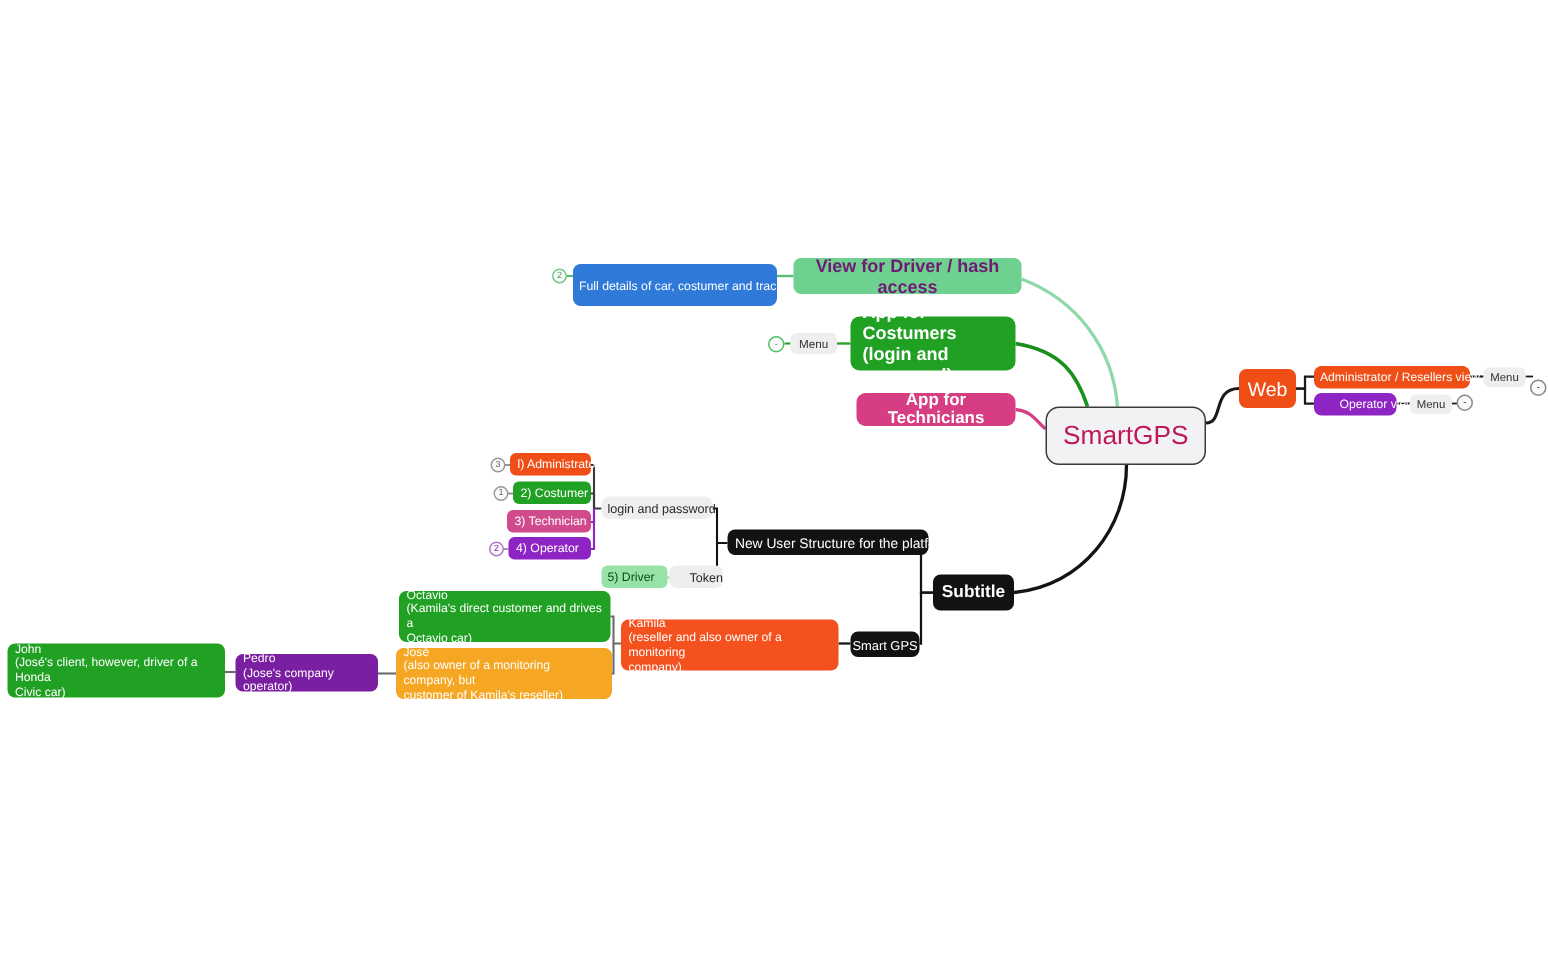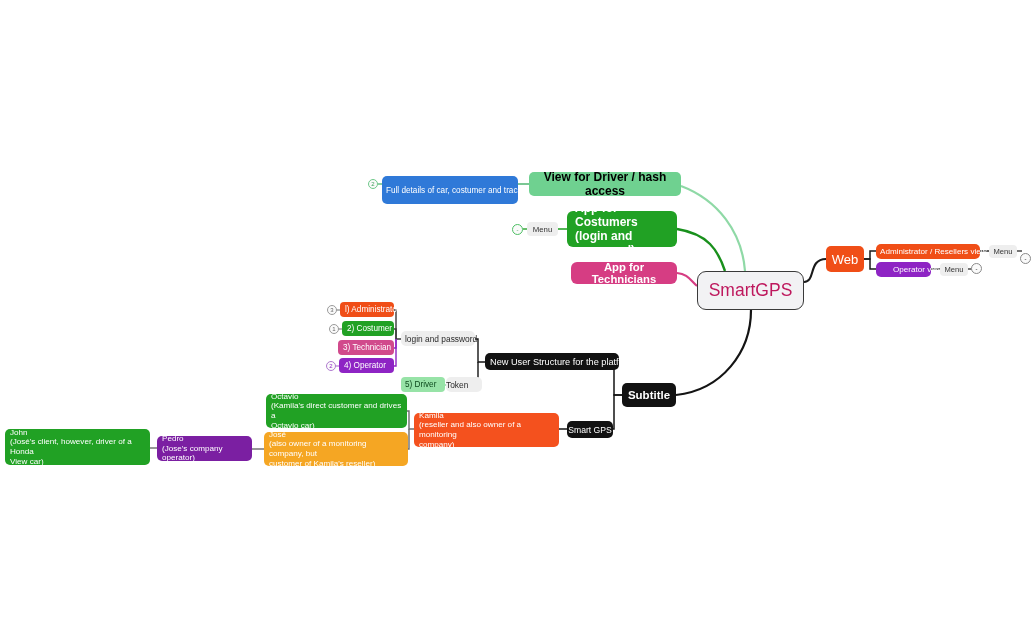--- a/index.html
+++ b/index.html
@@ -29,21 +29,21 @@
   #n-adminview .txt{font-size:8.1px;color:#fff;white-space:nowrap;}
   #n-operatorview{left:876px;top:262px;width:55px;height:15px;background:#8e24c4;padding:0 17px;}
   #n-operatorview .txt{font-size:8.1px;color:#fff;white-space:nowrap;}
   .menu{background:#eeeeee;color:#333;border-radius:4px;}
   #n-menu1{left:989px;top:245px;width:28px;height:13px;justify-content:center;}
   #n-menu1 .txt{font-size:7.6px;text-align:center;color:#333;}
   #n-menu2{left:940px;top:263px;width:28px;height:13px;justify-content:center;}
   #n-menu2 .txt{font-size:7.6px;text-align:center;color:#333;}
   
   #n-viewdriver{left:529px;top:172px;width:152px;height:24px;background:#6fd190;justify-content:center;}
-  #n-viewdriver .txt{font-size:12px;color:#000000;text-align:center;font-weight:bold;}
+  #n-viewdriver .txt{font-size:12px;color:#701a75;text-align:center;font-weight:bold;}
   #n-fulldetails{left:382px;top:176px;width:136px;height:28px;background:#2f79d8;padding:0 4px;}
   #n-fulldetails .txt{font-size:8.2px;color:#fff;white-space:nowrap;}
   #n-appcost{left:567px;top:211px;width:110px;height:36px;background:#21a124;
       padding:0 8px;border-radius:6px;}
   #n-appcost .txt{font-size:12px;color:#fff;line-height:14px;font-weight:bold;}
   #n-menu-cost{left:527px;top:222px;width:31px;height:14px;justify-content:center;}
   #n-menu-cost .txt{font-size:7.8px;text-align:center;color:#333;}
   #n-apptech{left:571px;top:262px;width:106px;height:22px;background:#d63d83;justify-content:center;border-radius:6px;}
   #n-apptech .txt{font-size:11.3px;color:#fff;text-align:center;font-weight:bold;}
   
@@ -52,21 +52,21 @@
   #n-costumer{left:342px;top:321px;width:52px;height:15px;background:#21a124;}
   #n-technician{left:338px;top:340px;width:56px;height:15px;background:#d14a8c;}
   #n-operator{left:339px;top:358px;width:55px;height:15px;background:#8e24c4;}
   #n-admin .txt,#n-costumer .txt,#n-technician .txt,#n-operator .txt{
       font-size:8.2px;color:#fff;white-space:nowrap;}
   #n-driver{left:401px;top:377px;width:44px;height:15px;background:#97e3a7;padding:0 4px;}
   #n-driver .txt{font-size:8.2px;color:#0d4a1d;white-space:nowrap;}
   #n-loginpass{left:401px;top:331px;width:74px;height:15px;background:#eeeeee;padding:0 4px;}
   #n-loginpass .txt{font-size:8.4px;color:#2a2a2a;white-space:nowrap;}
   #n-token{left:446px;top:377px;width:36px;height:15px;background:#eeeeee;justify-content:center;}
-  #n-token .txt{font-size:8.4px;color:#2a2a2a;text-align:left;}
+  #n-token .txt{font-size:8.4px;color:#2a2a2a;text-align:right;}
   
   #n-octavio{left:266px;top:394px;width:141px;height:34px;background:#21a124;padding:0 5px;}
   #n-octavio .txt{font-size:8.1px;color:#fff;line-height:9.7px;}
   #n-jose{left:264px;top:432px;width:144px;height:34px;background:#f5a623;padding:0 5px;}
   #n-jose .txt{font-size:8.1px;color:#fff;line-height:9.7px;}
   #n-kamila{left:414px;top:413px;width:145px;height:34px;background:#f4511e;padding:0 5px;}
   #n-kamila .txt{font-size:8.1px;color:#fff;line-height:9.7px;}
   #n-pedro{left:157px;top:436px;width:95px;height:25px;background:#7b1fa2;padding:0 5px;}
   #n-pedro .txt{font-size:8.1px;color:#fff;line-height:9.7px;}
   #n-john{left:5px;top:429px;width:145px;height:36px;background:#21a124;padding:0 5px;}
@@ -256,17 +256,17 @@
   <div class="node" id="n-pedro">
     <span class="txt">
       <span>Pedro</span><br>
       <span>(Jose's company operator)</span>
     </span>
   </div>
   <div class="node" id="n-john">
     <span class="txt">
       <span>John</span><br>
       <span>(José's client, however, driver of a Honda</span><br>
-      <span>View car)</span>
+      <span>Civic car)</span>
     </span>
   </div>
 
 </div>
 
 </body></html>

